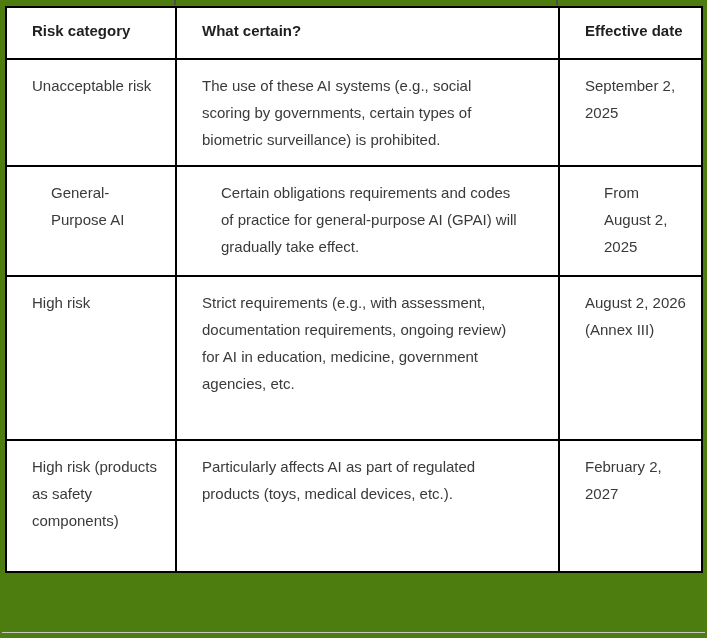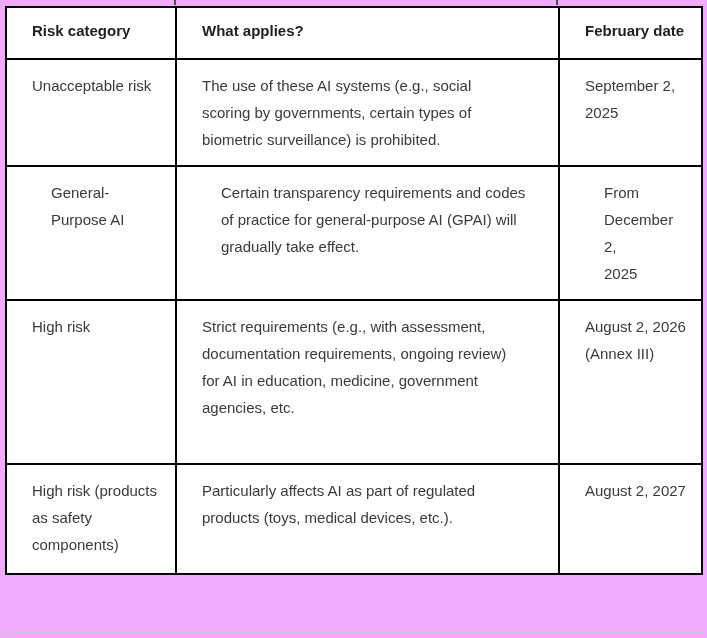--- a/index.html
+++ b/index.html
@@ -8,21 +8,21 @@
     background: #ffffff;
     width: 707px;
     height: 638px;
     overflow: hidden;
     font-family: "Liberation Sans", "DejaVu Sans", sans-serif;
   }
   .stage {
     position: relative;
     width: 707px;
     height: 638px;
-    background: #f0abfc;
+    background: #4d7c0f;
   }
   
   .top-sliver {
     position: absolute;
     top: 0;
     width: 2px;
     height: 5px;
     background: #4d4d4d;
   }
   .top-sliver.s1 { left: 174px; }
@@ -66,76 +66,76 @@
     padding: 12px 14px 10px 25px;
     line-height: 22px;
   }
   table.risk-table td {
     color: #3a3a3a;
     padding: 12px 14px 12px 25px;
   }
   tr.row-1 td { height: 105px; }
   tr.row-2 td { height: 110px; padding-left: 44px; }
   tr.row-3 td { height: 164px; }
-  tr.row-4 td { height: 110px; }
+  tr.row-4 td { height: 132px; }
   tr.row-5 td { height: 107px; }
 </style>
 </head>
 <body>
 
 <div class="stage">
 
   <div class="top-sliver s1"></div>
   <div class="top-sliver s2"></div>
 
   <table class="risk-table">
     <colgroup>
       <col class="c1">
       <col class="c2">
       <col class="c3">
     </colgroup>
     <thead>
       <tr>
         <th>Risk category</th>
-        <th>What applies?</th>
-        <th>February date</th>
+        <th>What certain?</th>
+        <th>Effective date</th>
       </tr>
     </thead>
     <tbody>
       <tr class="row-1">
         <td>Unacceptable risk</td>
         <td>The use of these AI systems (e.g., social
 scoring by governments, certain types of
 biometric surveillance) is prohibited.</td>
         <td>September 2,
 2025</td>
       </tr>
       <tr class="row-2">
         <td>General-Purpose AI</td>
-        <td>Certain transparency requirements and codes
+        <td>Certain obligations requirements and codes
 of practice for general-purpose AI (GPAI) will
 gradually take effect.</td>
-        <td>From December 2,
+        <td>From August 2,
 2025</td>
       </tr>
       <tr class="row-3">
         <td>High risk</td>
         <td>Strict requirements (e.g., with assessment,
 documentation requirements, ongoing review)
 for AI in education, medicine, government
 agencies, etc.</td>
         <td>August 2, 2026
 (Annex III)</td>
       </tr>
       <tr class="row-4">
         <td>High risk (products
 as safety
 components)</td>
         <td>Particularly affects AI as part of regulated
 products (toys, medical devices, etc.).</td>
-        <td>August 2, 2027</td>
+        <td>February 2, 2027</td>
       </tr>
     </tbody>
   </table>
 
   <div class="bottom-faint-line"></div>
 
 </div>
 
 </body></html>

